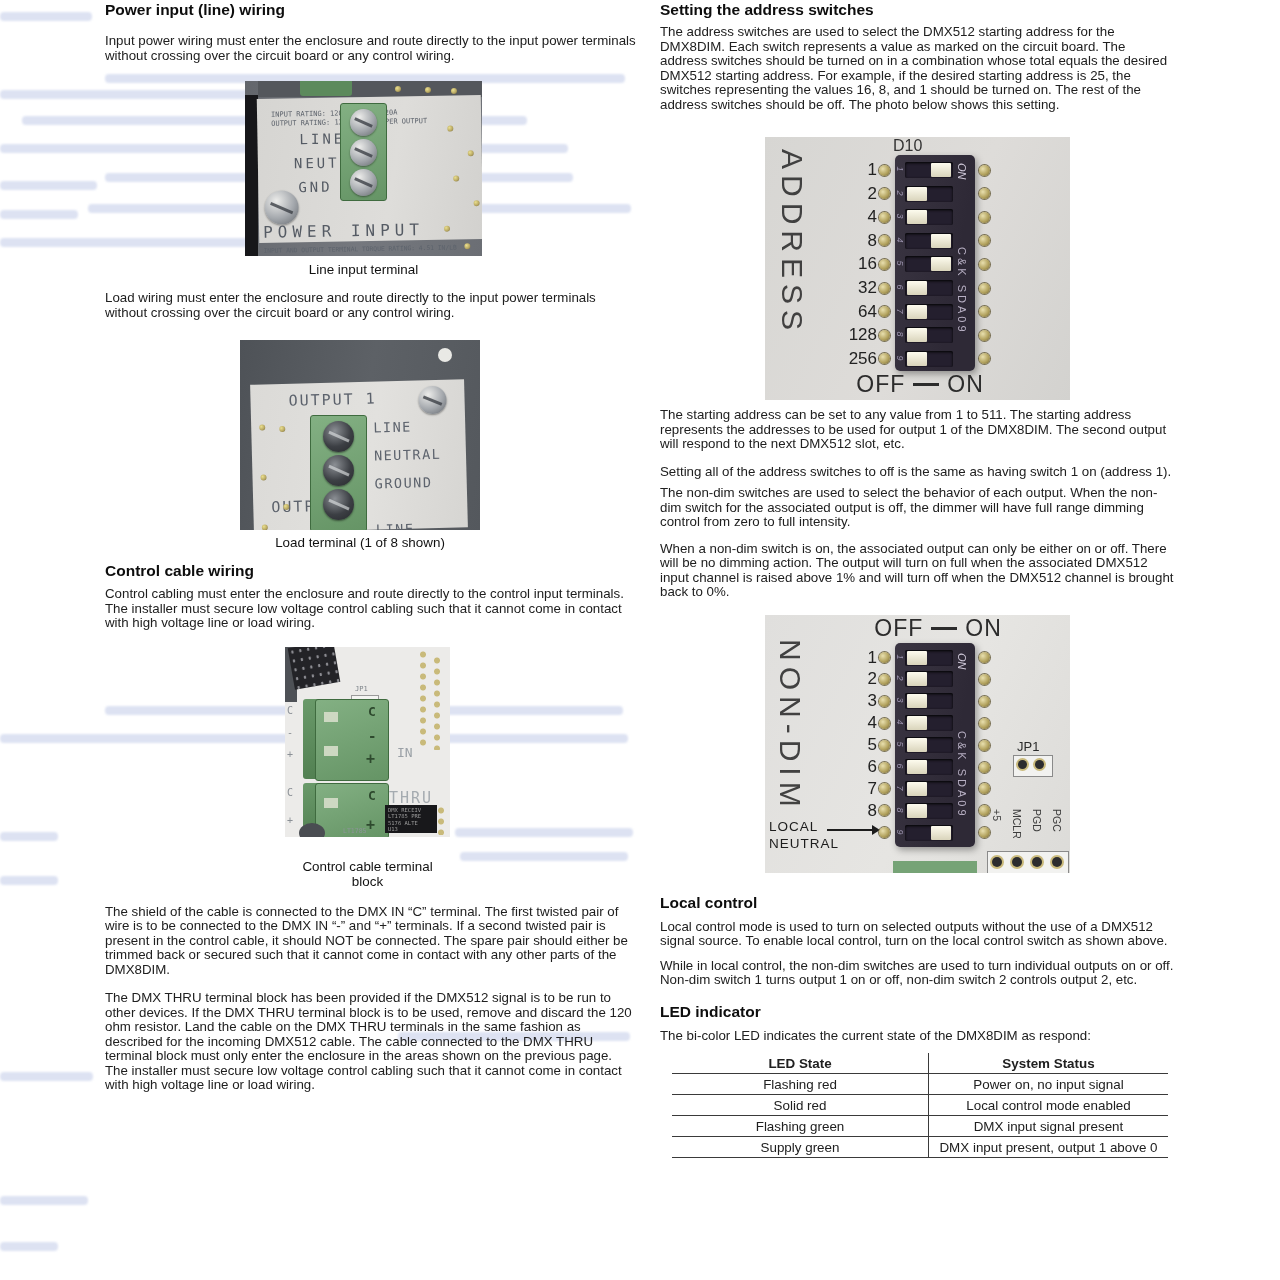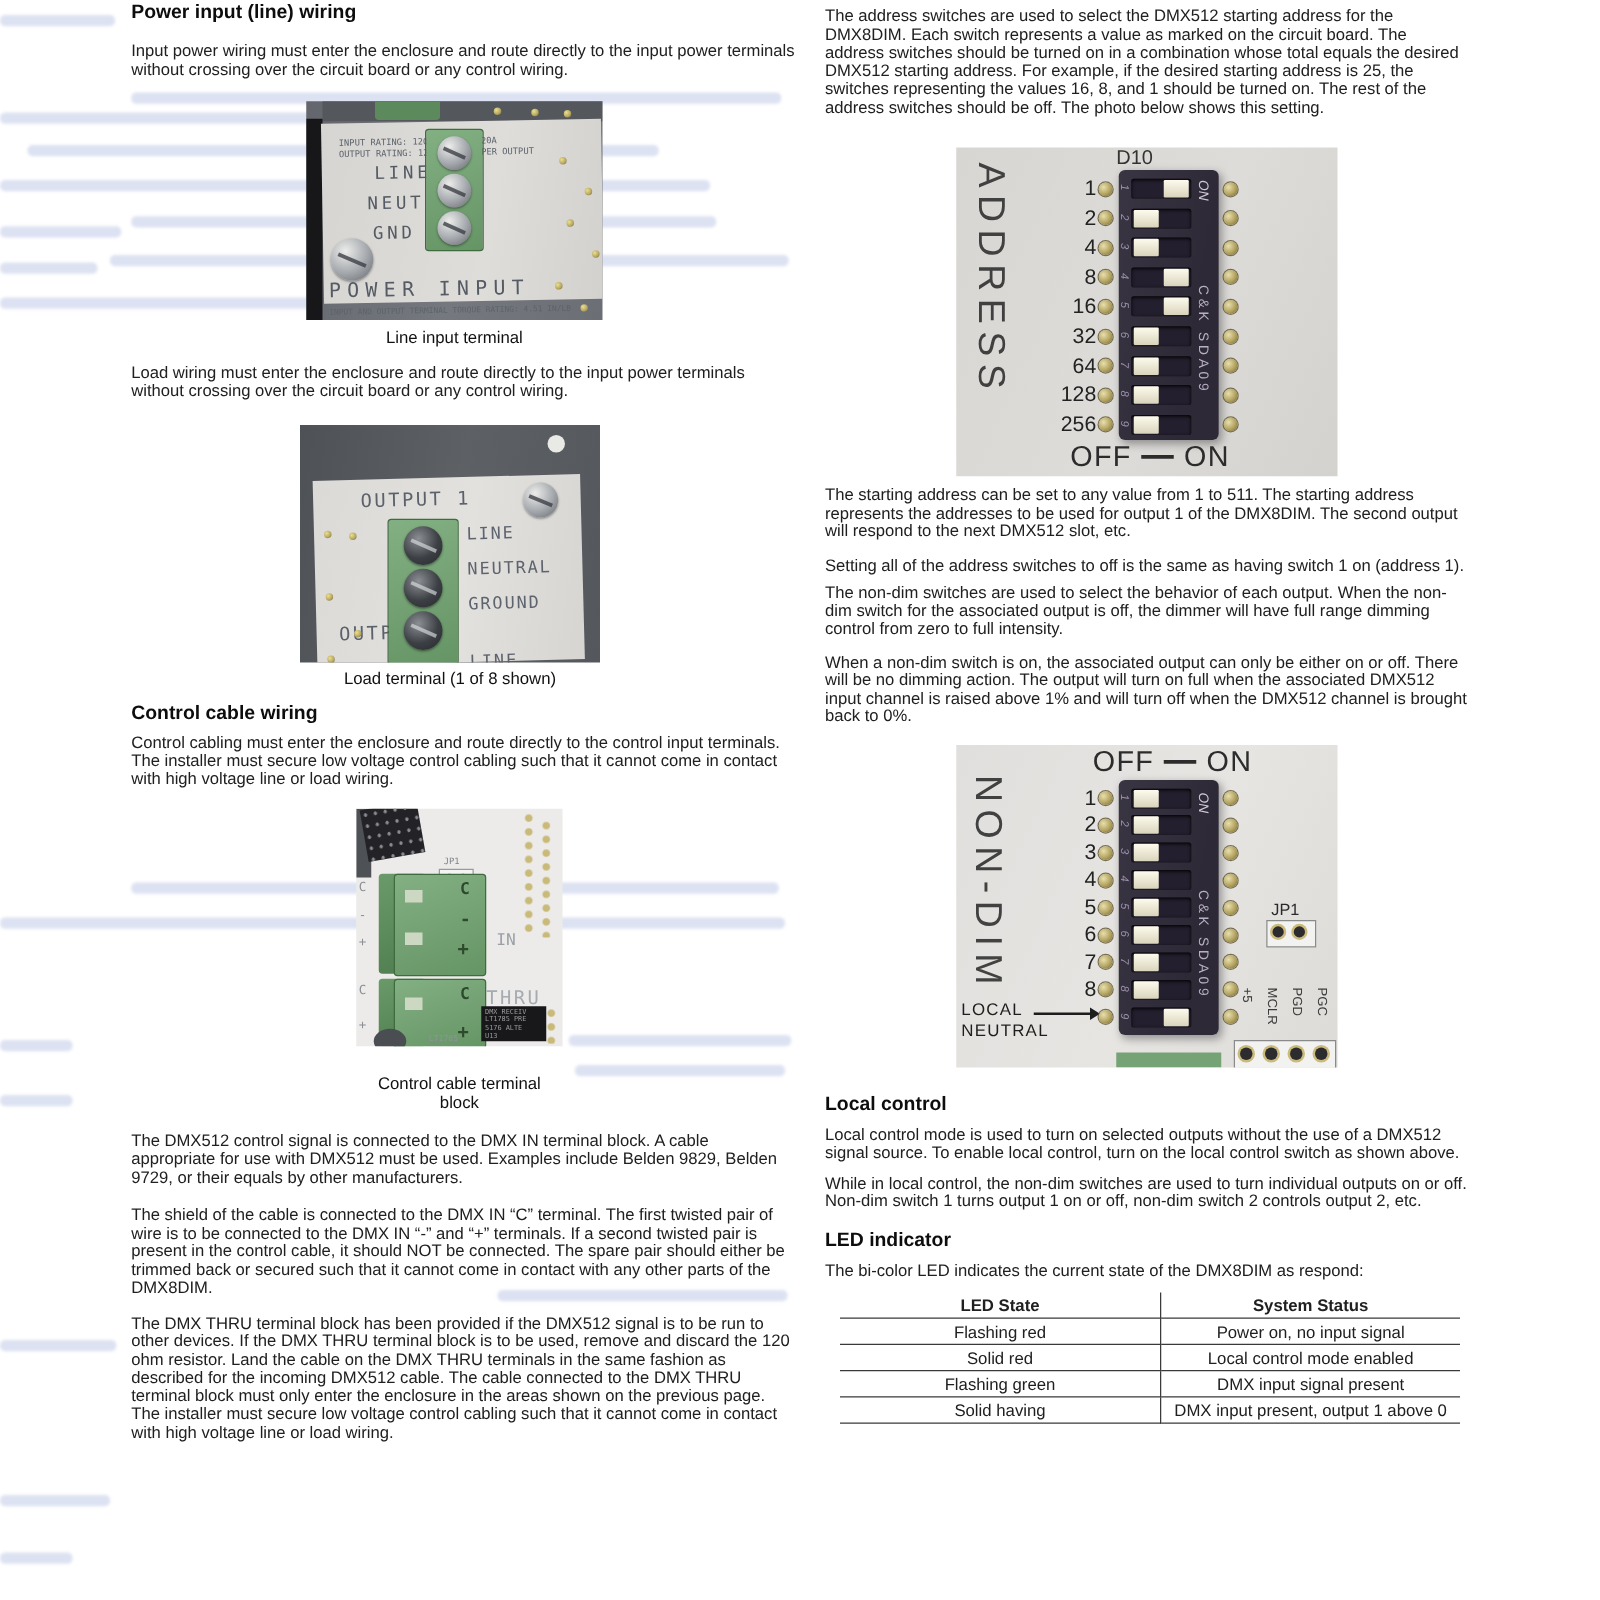--- a/index.html
+++ b/index.html
@@ -238,27 +238,27 @@
             <div>LT1785 PRE</div>
             <div>5176 ALTE</div>
             <div>U13</div>
           </div>
         <span class="silk" style="left:58px;top:180px;font-size:6.5px;color:#8e949a">LT1785</span>
         <div class="cable"></div>
       </div>
       <figcaption class="cap" style="margin-top:22px">Control cable terminal block</figcaption>
     </figure>
 
-    <p class="p" style="margin-top:17px">The DMX512 control signal is connected to the DMX IN terminal block. A cable appropriate for use with DMX512 must be used. Examples include Belden 9829, Belden 9729, or their equals by other manufacturers.</p>
     <p class="p" style="margin-top:16px">The shield of the cable is connected to the DMX IN “C” terminal. The first twisted pair of wire is to be connected to the DMX IN “-” and “+” terminals. If a second twisted pair is present in the control cable, it should NOT be connected. The spare pair should either be trimmed back or secured such that it cannot come in contact with any other parts of the DMX8DIM.</p>
     <p class="p" style="margin-top:14px">The DMX THRU terminal block has been provided if the DMX512 signal is to be run to other devices. If the DMX THRU terminal block is to be used, remove and discard the 120 ohm resistor. Land the cable on the DMX THRU terminals in the same fashion as described for the incoming DMX512 cable. The cable connected to the DMX THRU terminal block must only enter the enclosure in the areas shown on the previous page. The installer must secure low voltage control cabling such that it cannot come in contact with high voltage line or load wiring.</p>
   </div>
 
   <div class="col col-right">
 
+    <h3 class="h">Setting the address switches</h3>
     <p class="p" style="margin-top:6px">The address switches are used to select the DMX512 starting address for the DMX8DIM. Each switch represents a value as marked on the circuit board. The address switches should be turned on in a combination whose total equals the desired DMX512 starting address. For example, if the desired starting address is 25, the switches representing the values 16, 8, and 1 should be turned on. The rest of the address switches should be off. The photo below shows this setting.</p>
 
     <figure class="fig" style="margin:25px 0 0 105px;width:305px">
       <div class="photo pa" id="addr-photo">
         <span class="silk" style="left:128px;top:0;font-size:16px;font-family:'Liberation Sans',sans-serif;color:#333">D10</span>
         <span class="vtext side-label" style="left:44px;top:12px">ADDRESS</span>
         <div class="dipbody" style="top:18px;height:216px">
           <span class="vtext" style="left:73px;top:8px;font-size:11px;font-style:italic;color:#cfc8d8">ON</span>
           <span class="vtext" style="left:73px;top:92px;font-size:11px;letter-spacing:3px;color:#b8b0c4">C&amp;K SDA09</span>
         </div>
@@ -459,19 +459,19 @@
           </tr>
           <tr>
             <td>Solid red</td>
             <td>Local control mode enabled</td>
           </tr>
           <tr>
             <td>Flashing green</td>
             <td>DMX input signal present</td>
           </tr>
           <tr>
-            <td>Solid having</td>
+            <td>Supply green</td>
             <td>DMX input present, output 1 above 0</td>
           </tr>
         </tbody>
     </table>
   </div>
 </div>
 
 </body></html>

